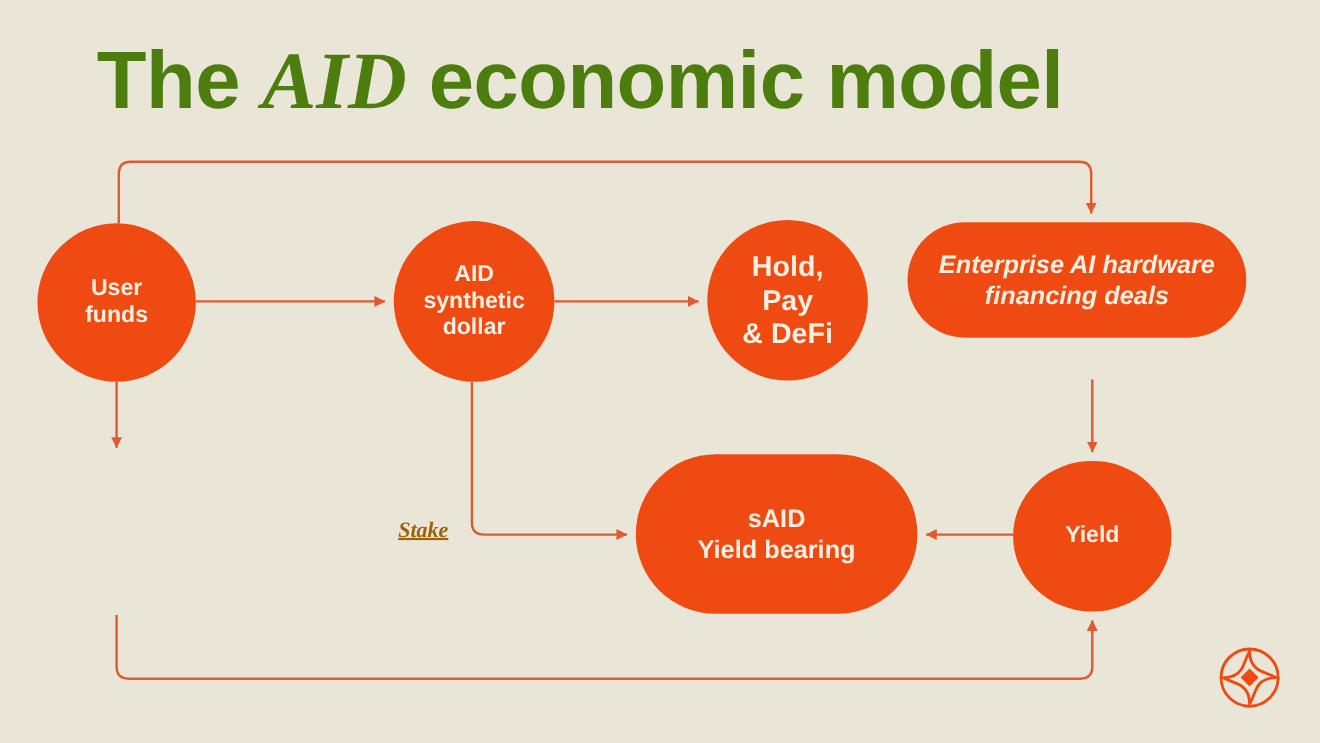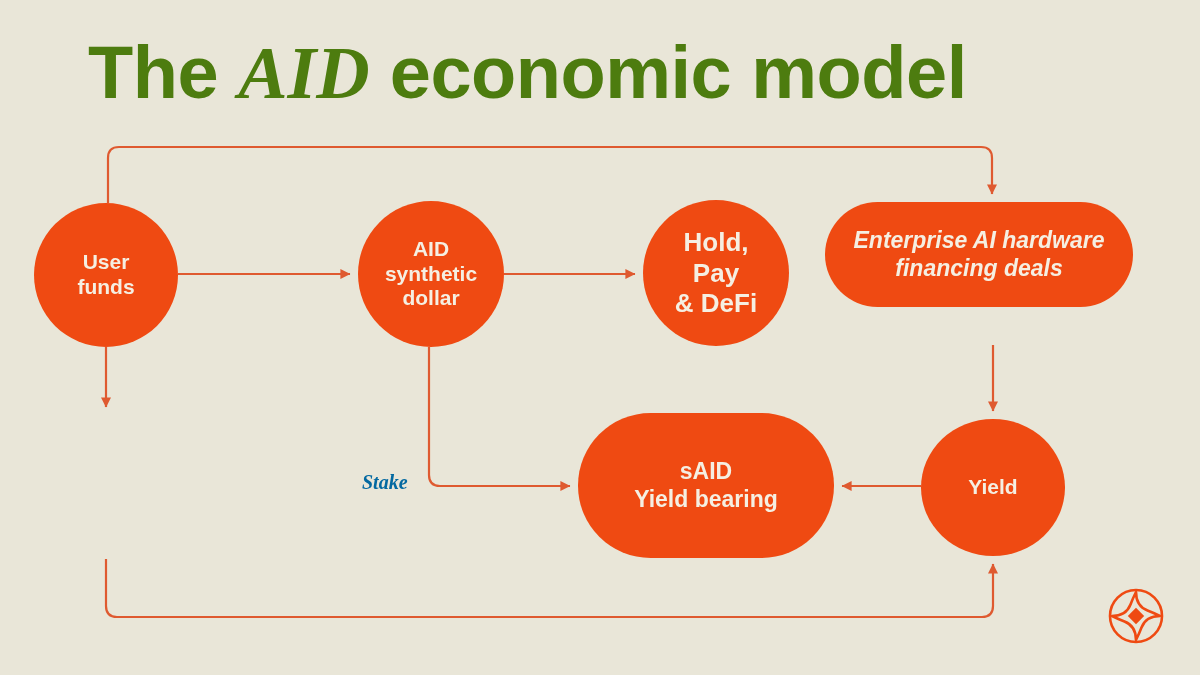--- a/index.html
+++ b/index.html
@@ -66,22 +66,23 @@
   .n-said   { left:578px; top:413px; width:256px; height:145px; font-size:23px; padding:0 20px; }
   .n-yield  { left:921px; top:419px; width:144px; height:137px; font-size:21px;justify-content:center; }
   #stake-label {
     position: absolute;
     left: 362px;
     top: 471px;
     font-family: "Liberation Serif", serif;
     font-style: italic;
     font-weight: bold;
     font-size: 20px;
-    color: #0369a1;
+    color: #a16207;
     white-space: nowrap;
+    text-decoration: underline;
   }
   #logo {
     position: absolute;
     left: 1106px;
     top: 586px;
     width: 60px;
     height: 60px;
   }
 </style>
 </head>

